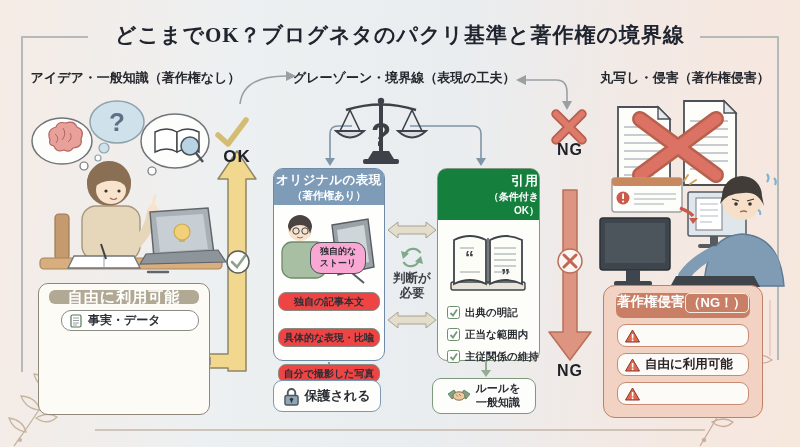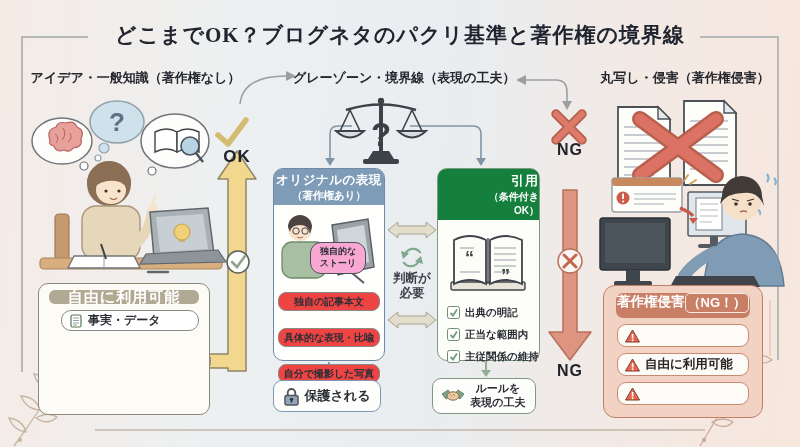--- a/index.html
+++ b/index.html
@@ -333,21 +333,21 @@
 
   <div class="abs result-pill rules-pill">
     <svg width="22" height="16" viewBox="0 0 22 16">
       <polygon points="0,6 6,2 10,7 4,11" fill="#7da383" stroke="#567a5c" stroke-width="0.8"></polygon>
       <polygon points="22,6 16,2 12,7 18,11" fill="#7da383" stroke="#567a5c" stroke-width="0.8"></polygon>
       <ellipse cx="11" cy="8" rx="6" ry="4.2" fill="#ecc9a0" stroke="#8a6b4a" stroke-width="1"></ellipse>
       <path d="M8,6.5 l2,2 M11,6 l2,2" stroke="#8a6b4a" stroke-width="0.8" fill="none"></path>
     </svg>
     <span style="text-align:center;">
       <span>ルールを</span><br>
-      <span>表現の工夫</span>
+      <span>一般知識</span>
     </span>
   </div>
 
   <svg class="abs" style="left:612px;top:97px;" width="140" height="102" viewBox="0 0 140 102">
     <path d="M6,10 H46 L58,22 V94 H6 Z" fill="#fdfdfa" stroke="#4c5157" stroke-width="1.8"></path>
     <path d="M46,10 V22 H58 Z" fill="#e7e9ea" stroke="#4c5157" stroke-width="1.4"></path>
     <path d="M12,30 h38 M12,38 h38 M12,46 h38 M12,54 h38 M12,62 h38 M12,70 h38 M12,78 h30" stroke="#b6bcc2" stroke-width="1.6"></path>
     <path d="M72,4 H112 L124,16 V88 H72 Z" fill="#fdfdfa" stroke="#4c5157" stroke-width="1.8"></path>
     <path d="M112,4 V16 H124 Z" fill="#e7e9ea" stroke="#4c5157" stroke-width="1.4"></path>
     <path d="M78,24 h38 M78,32 h38 M78,40 h38 M78,48 h38 M78,56 h38 M78,64 h38 M78,72 h28" stroke="#b6bcc2" stroke-width="1.6"></path>

